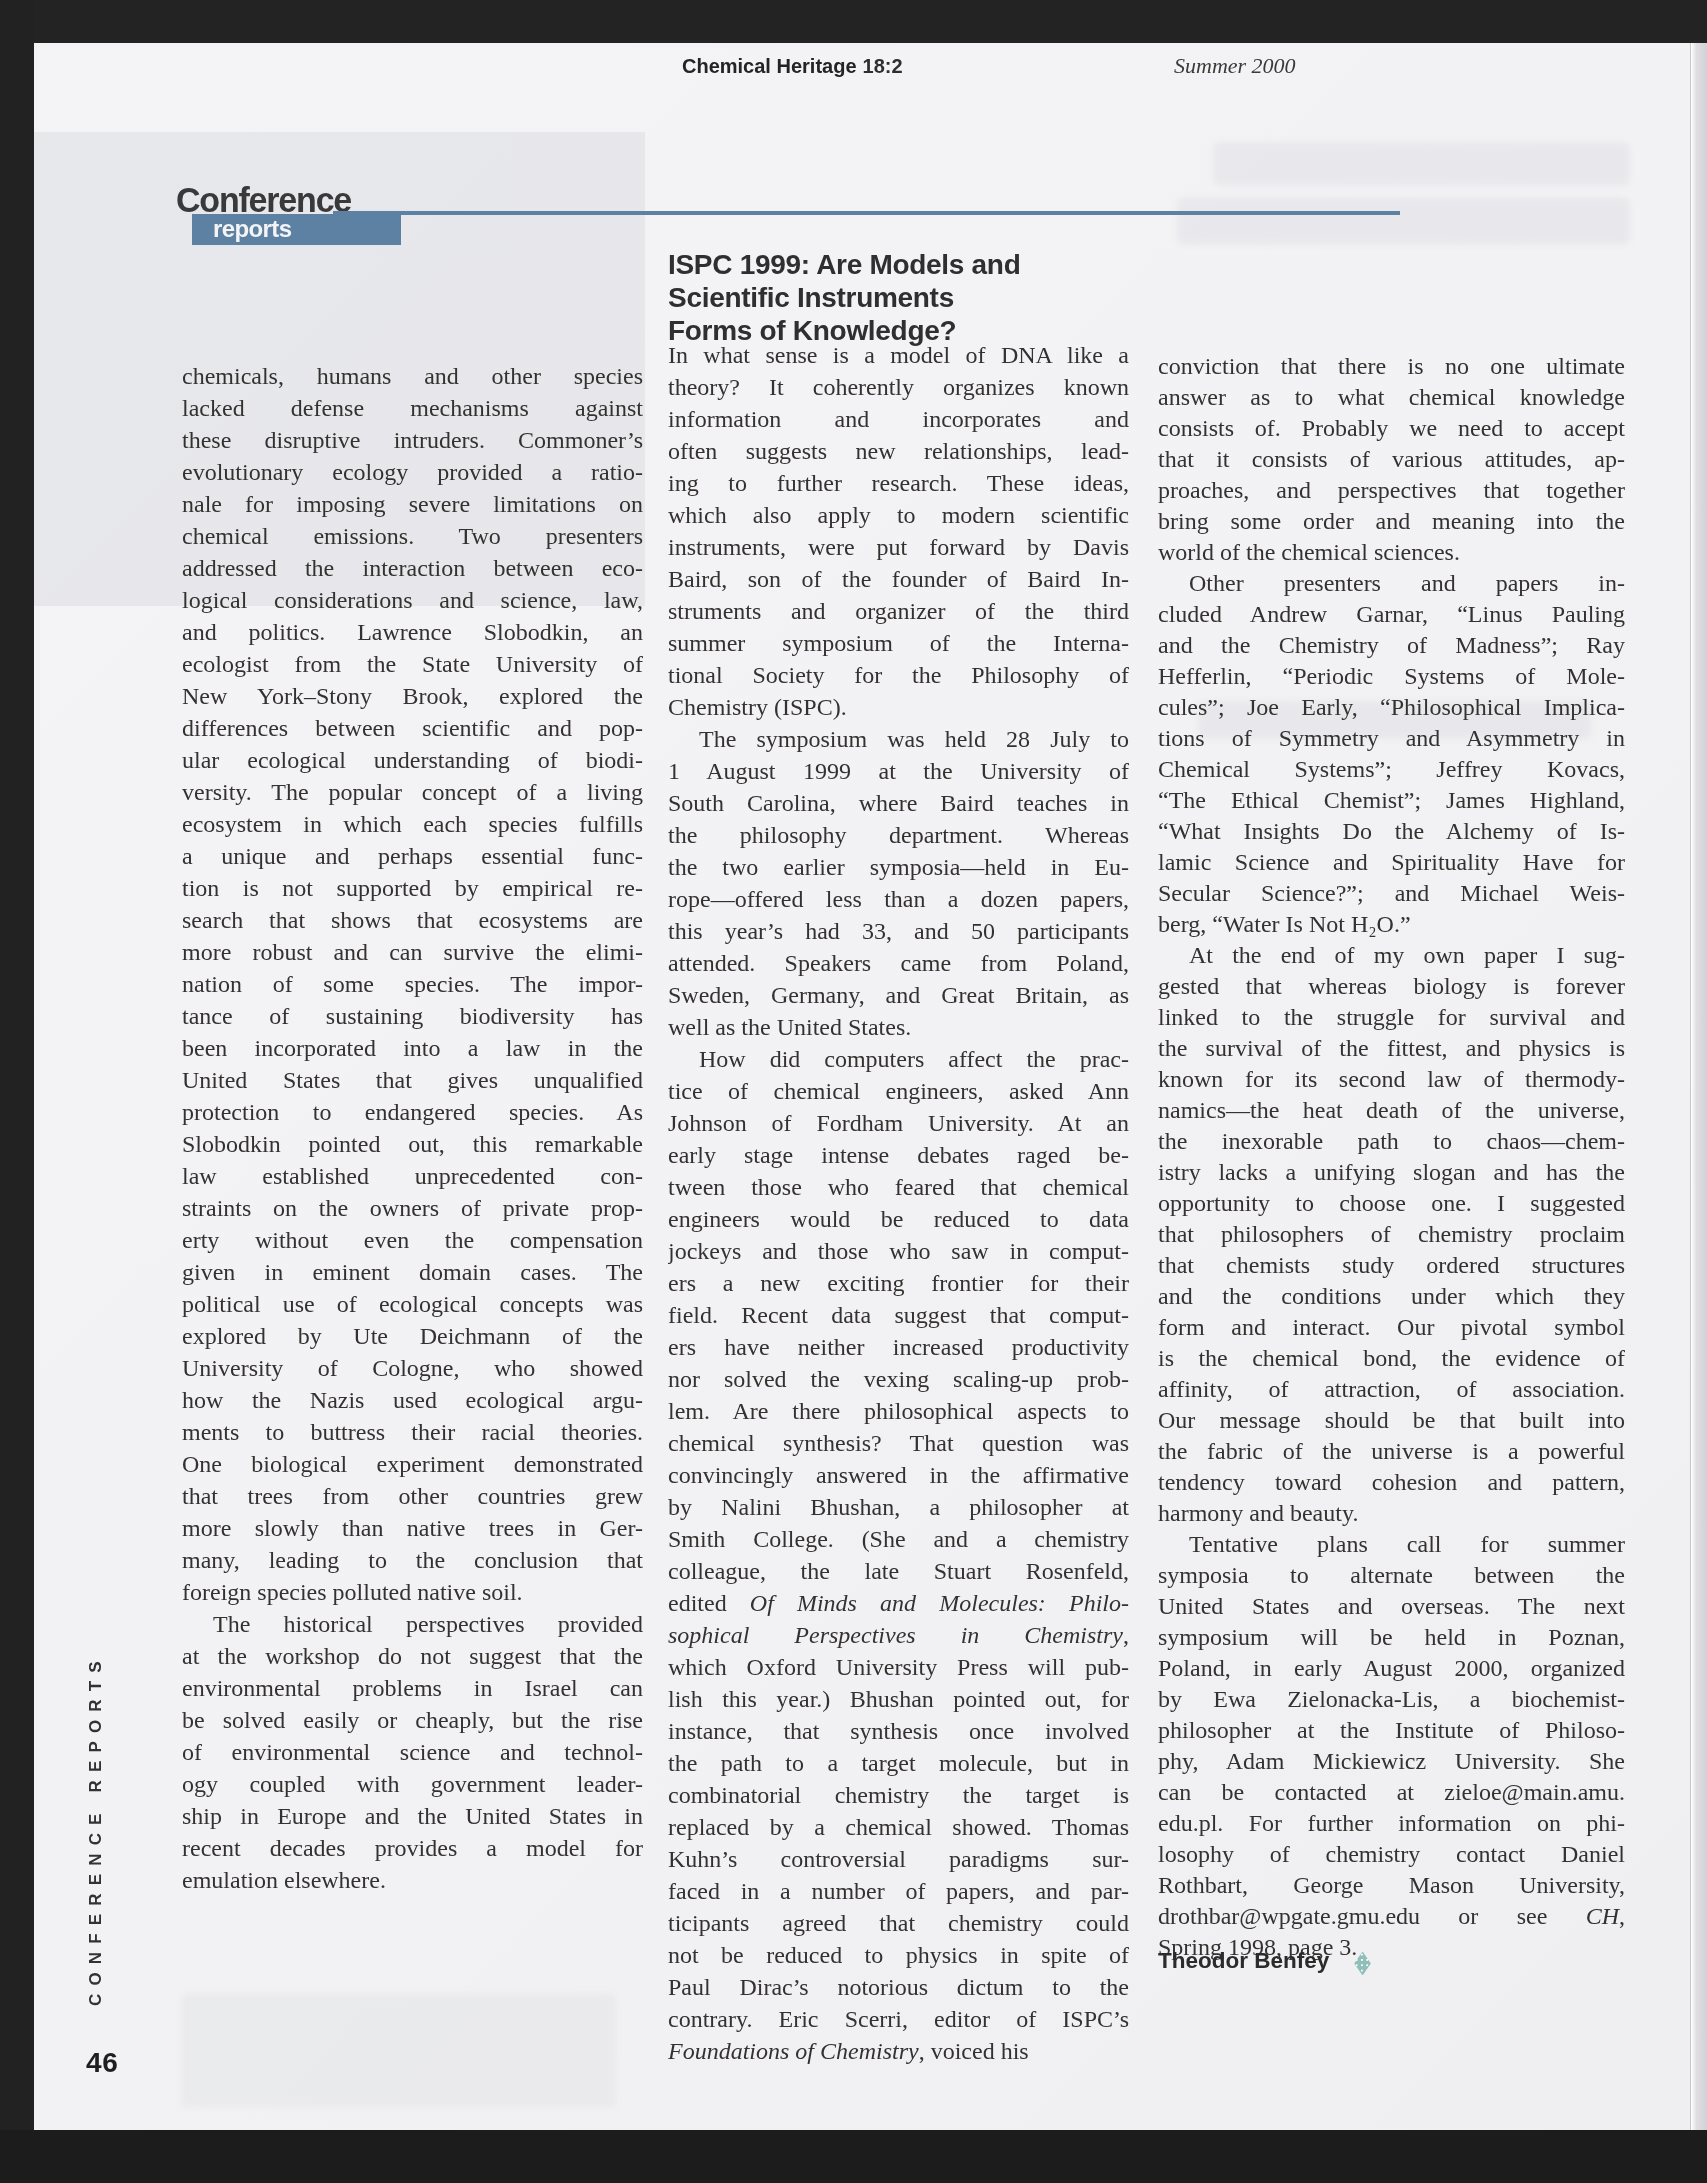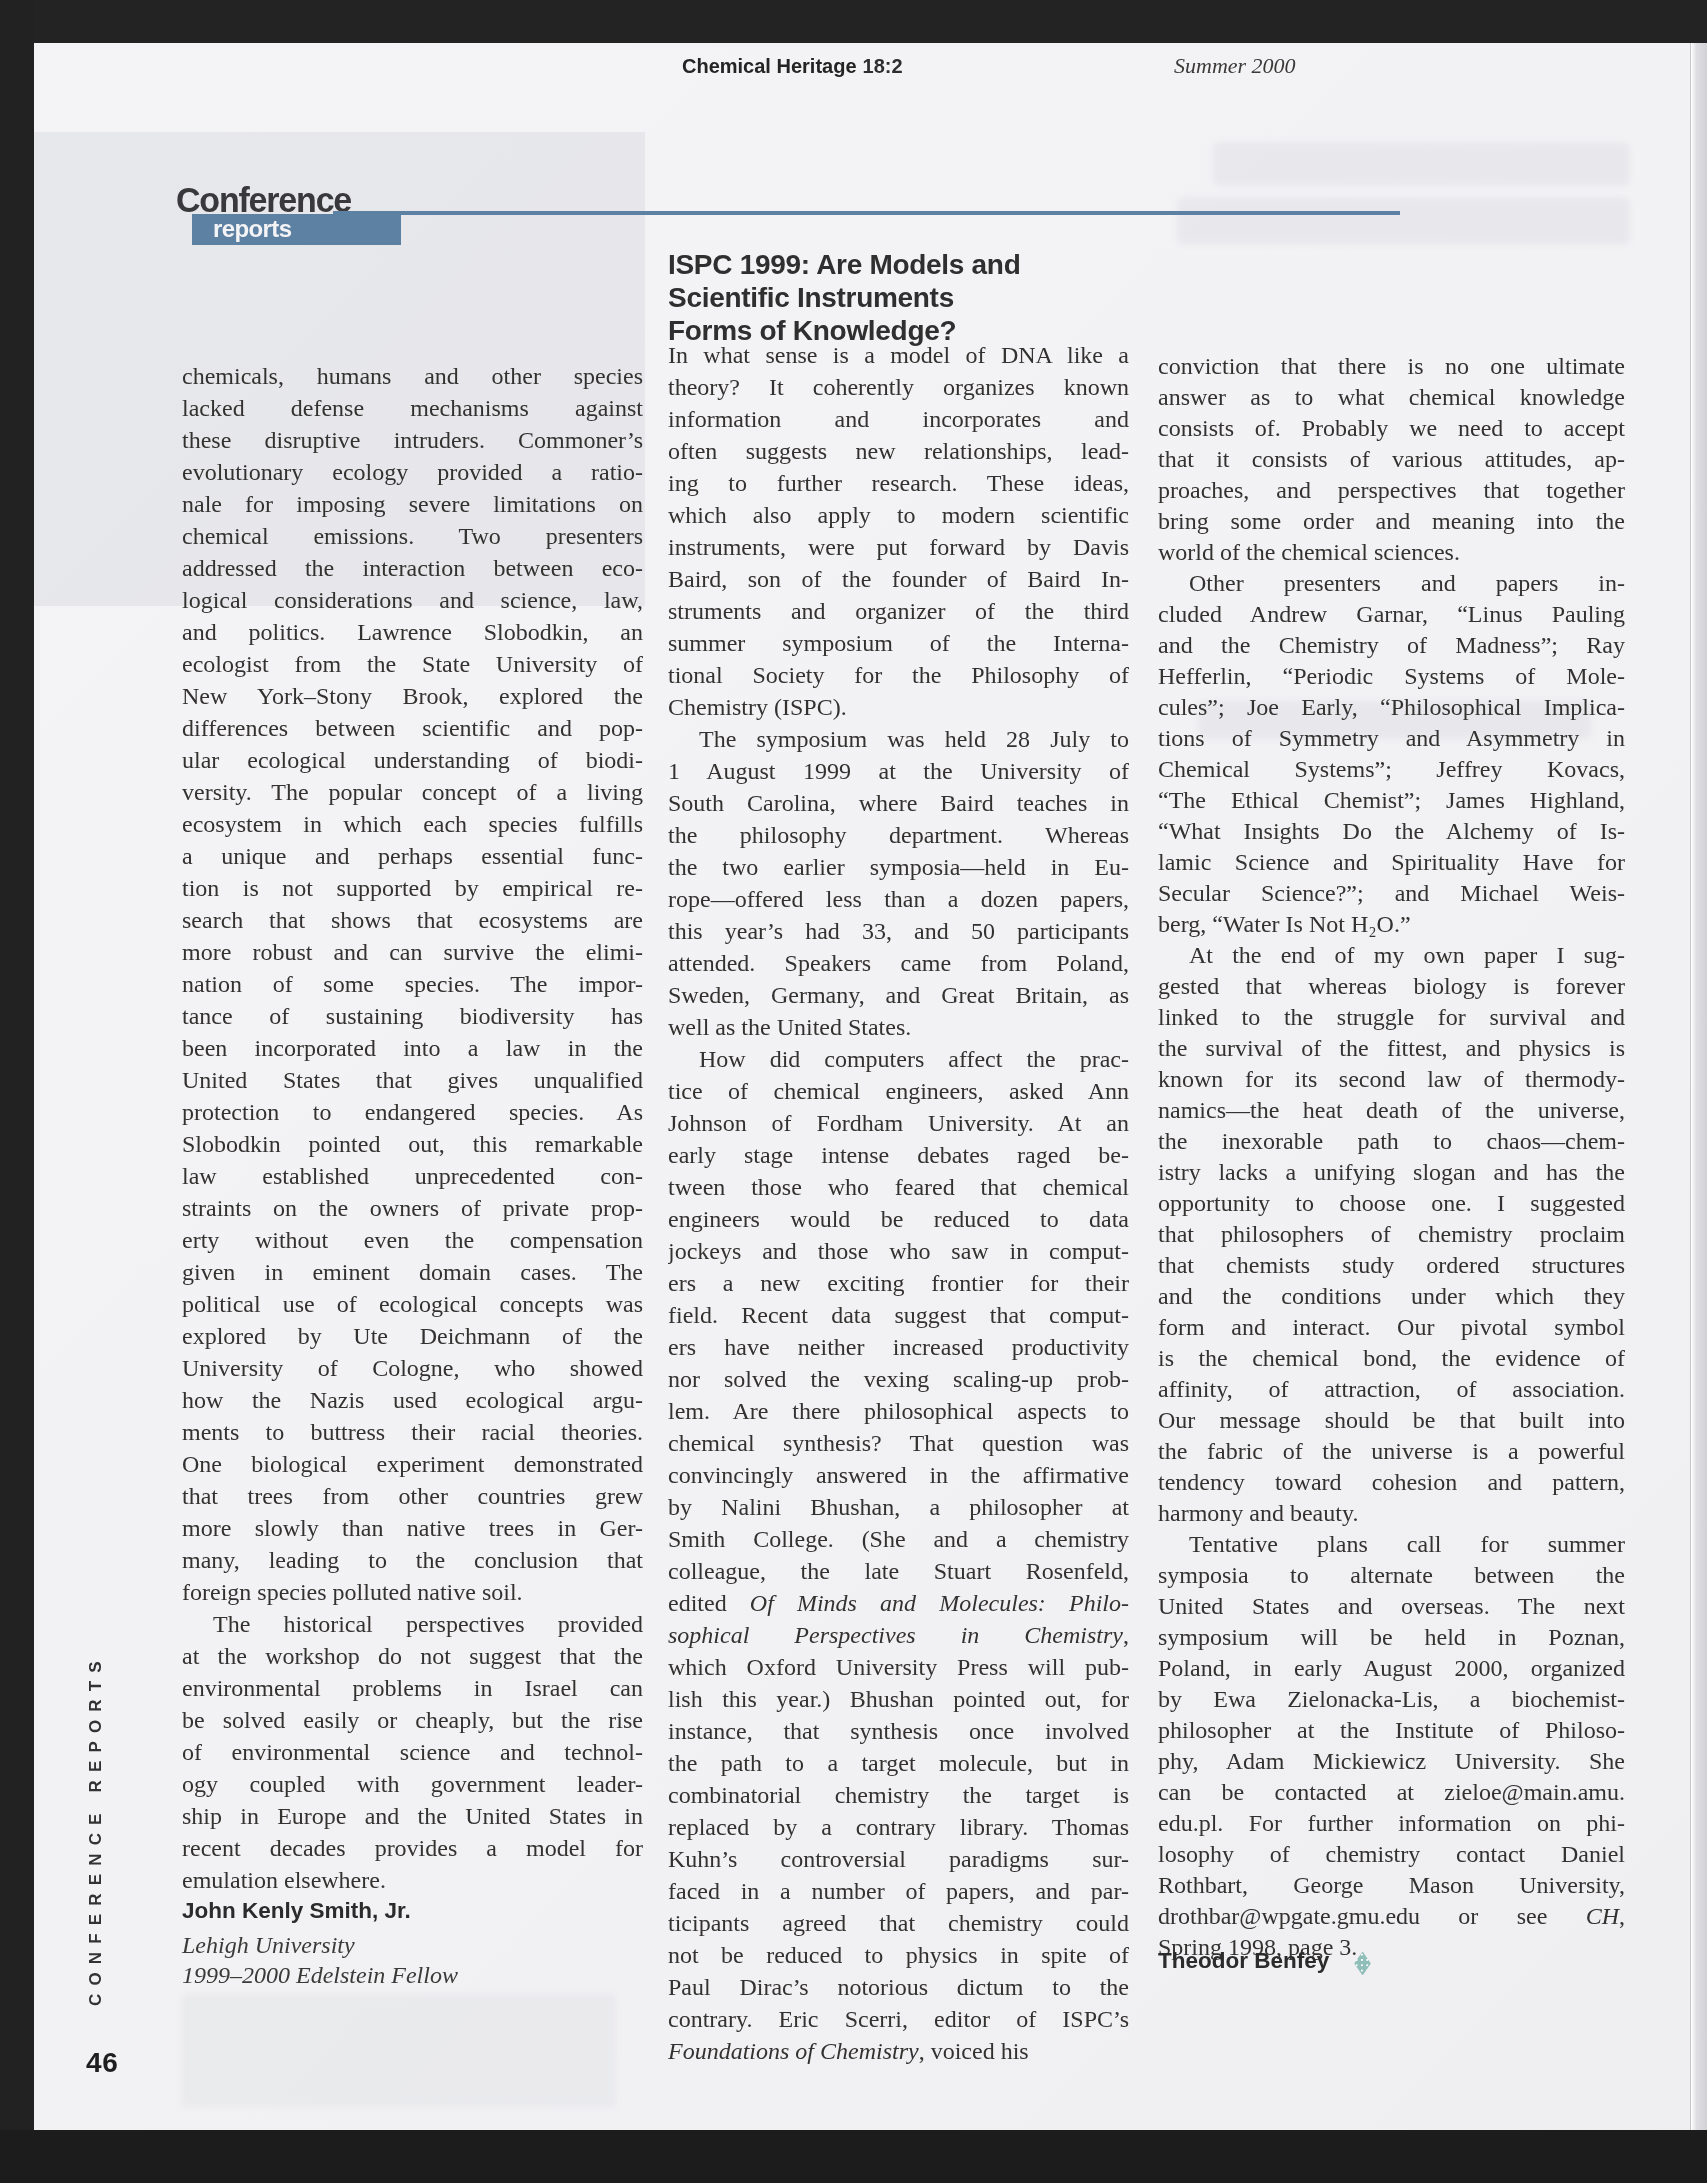--- a/index.html
+++ b/index.html
@@ -184,25 +184,20 @@
       <div class="tline">at the workshop do not suggest that the</div>
       <div class="tline">environmental problems in Israel can</div>
       <div class="tline">be solved easily or cheaply, but the rise</div>
       <div class="tline">of environmental science and technol-</div>
       <div class="tline">ogy coupled with government leader-</div>
       <div class="tline">ship in Europe and the United States in</div>
       <div class="tline">recent decades provides a model for</div>
       <div class="tline plast">emulation elsewhere.</div>
     </div>
 
-  <div class="sig-left">
-    <div class="sig-name">John Kenly Smith, Jr.</div>
-    <div class="sig-italic">Lehigh University</div>
-    <div class="sig-italic">1999–2000 Edelstein Fellow</div>
-  </div>
 
   <div class="ispc-heading">
     <div>ISPC 1999: Are Models and</div>
     <div>Scientific Instruments</div>
     <div>Forms of Knowledge?</div>
   </div>
 
   <div class="col col2">
       <div class="tline">In what sense is a model of DNA like a</div>
       <div class="tline">theory? It coherently organizes known</div>
@@ -243,21 +238,21 @@
       <div class="tline">by Nalini Bhushan, a philosopher at</div>
       <div class="tline">Smith College. (She and a chemistry</div>
       <div class="tline">colleague, the late Stuart Rosenfeld,</div>
       <div class="tline">edited <i>Of Minds and Molecules: Philo-</i></div>
       <div class="tline"><i>sophical Perspectives in Chemistry</i>,</div>
       <div class="tline">which Oxford University Press will pub-</div>
       <div class="tline">lish this year.) Bhushan pointed out, for</div>
       <div class="tline">instance, that synthesis once involved</div>
       <div class="tline">the path to a target molecule, but in</div>
       <div class="tline">combinatorial chemistry the target is</div>
-      <div class="tline">replaced by a contrary library. Thomas</div>
+      <div class="tline">replaced by a chemical showed. Thomas</div>
       <div class="tline">Kuhn’s controversial paradigms sur-</div>
       <div class="tline">faced in a number of papers, and par-</div>
       <div class="tline">ticipants agreed that chemistry could</div>
       <div class="tline">not be reduced to physics in spite of</div>
       <div class="tline">Paul Dirac’s notorious dictum to the</div>
       <div class="tline">contrary. Eric Scerri, editor of ISPC’s</div>
       <div class="tline plast"><i>Foundations of Chemistry</i>, voiced his</div>
     </div>
 
   <div class="col col3">

